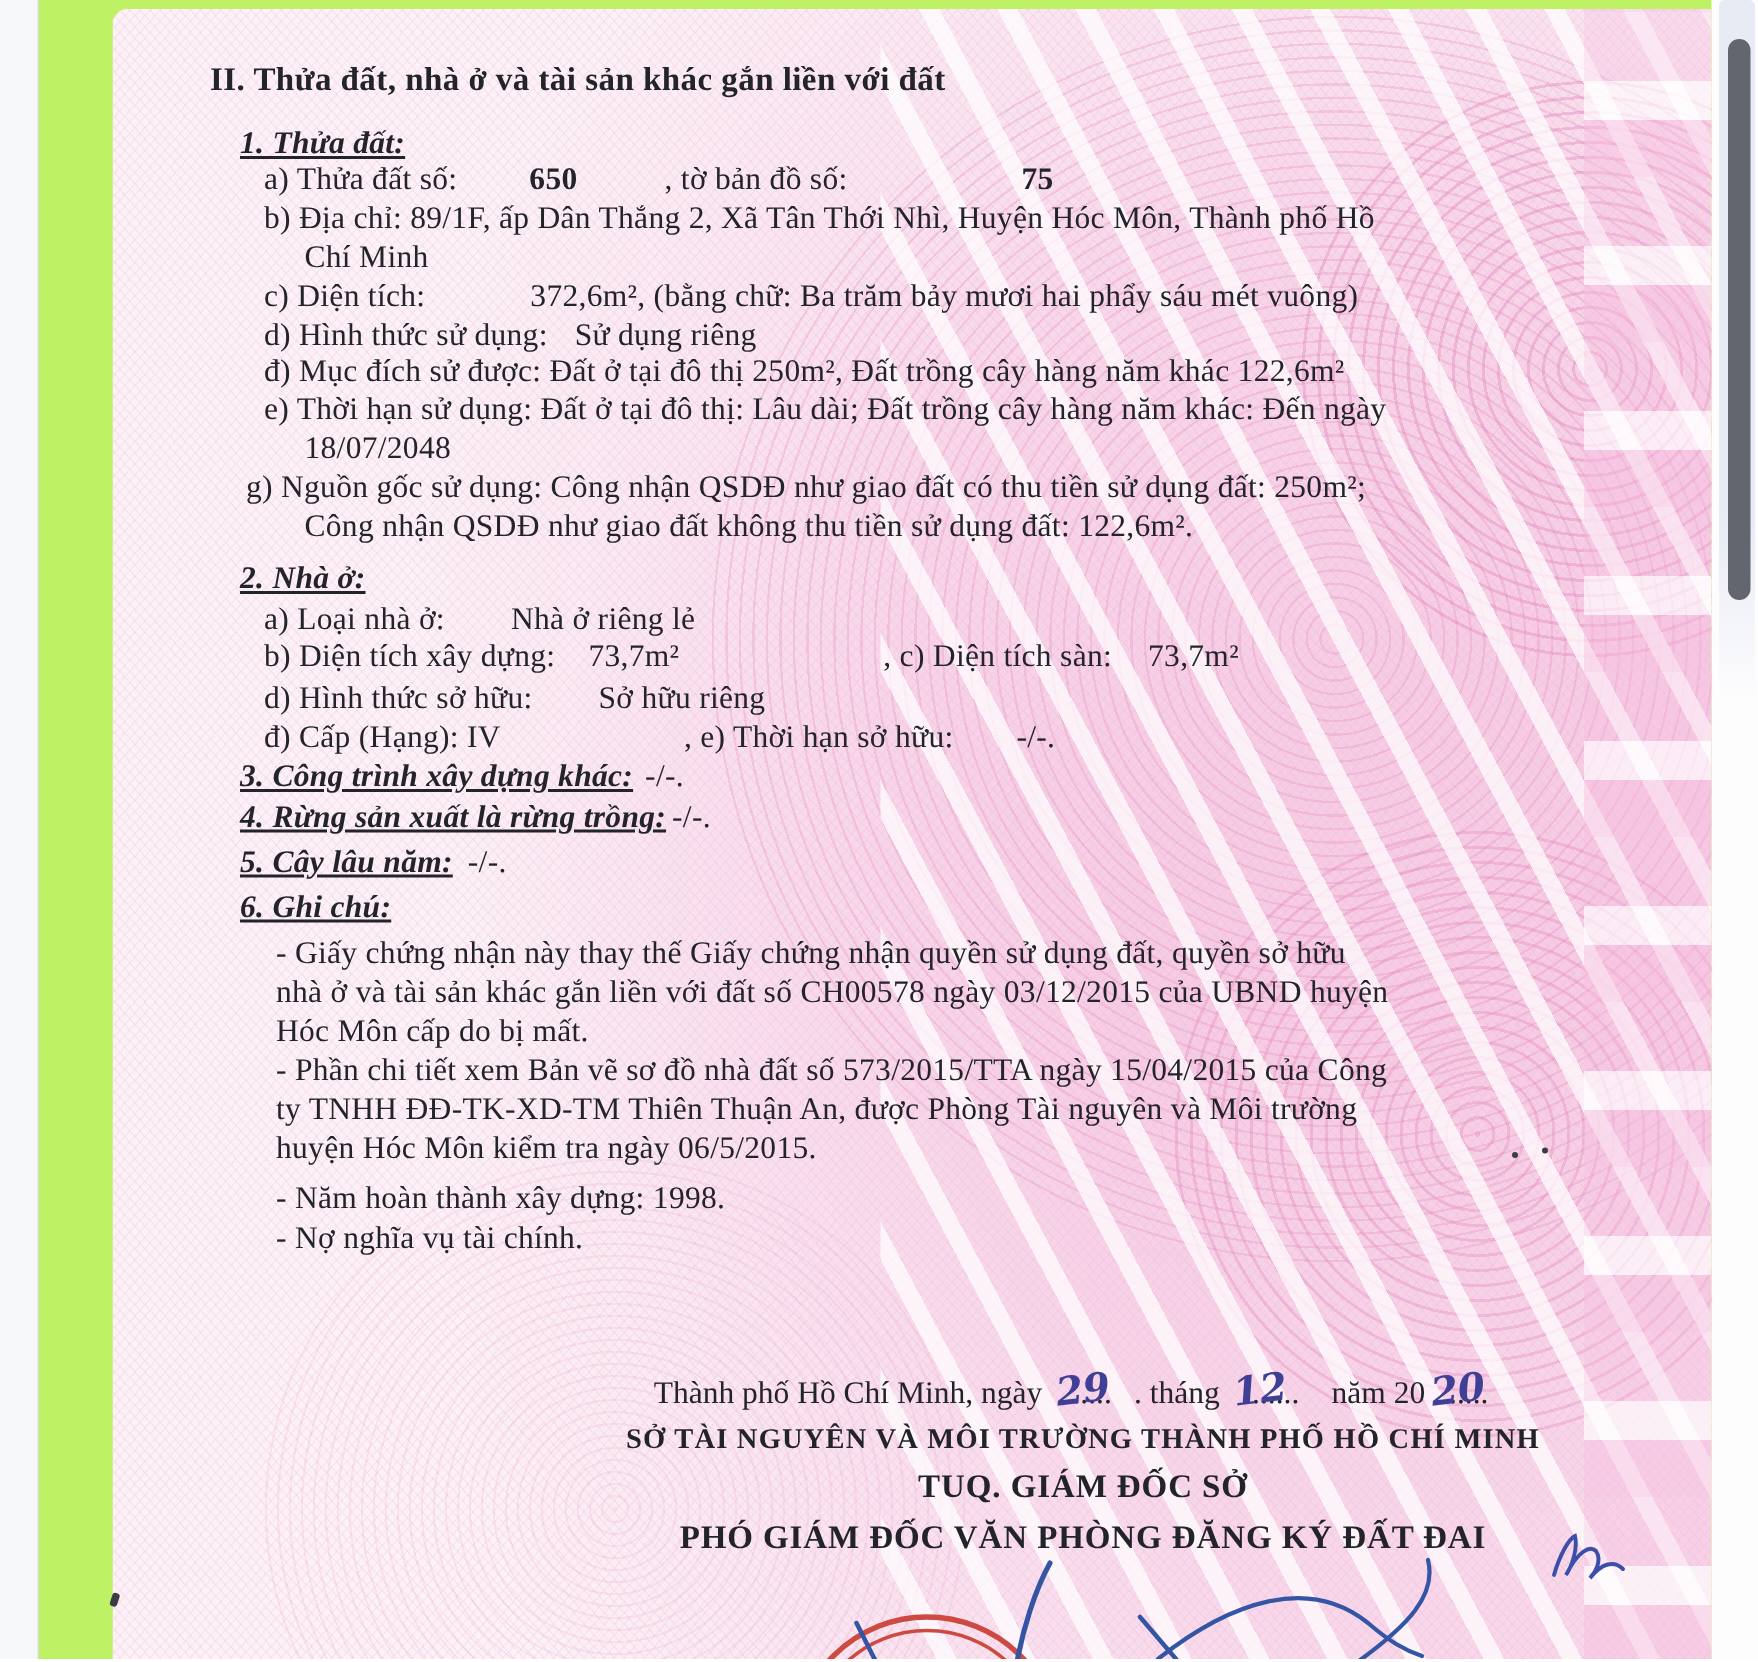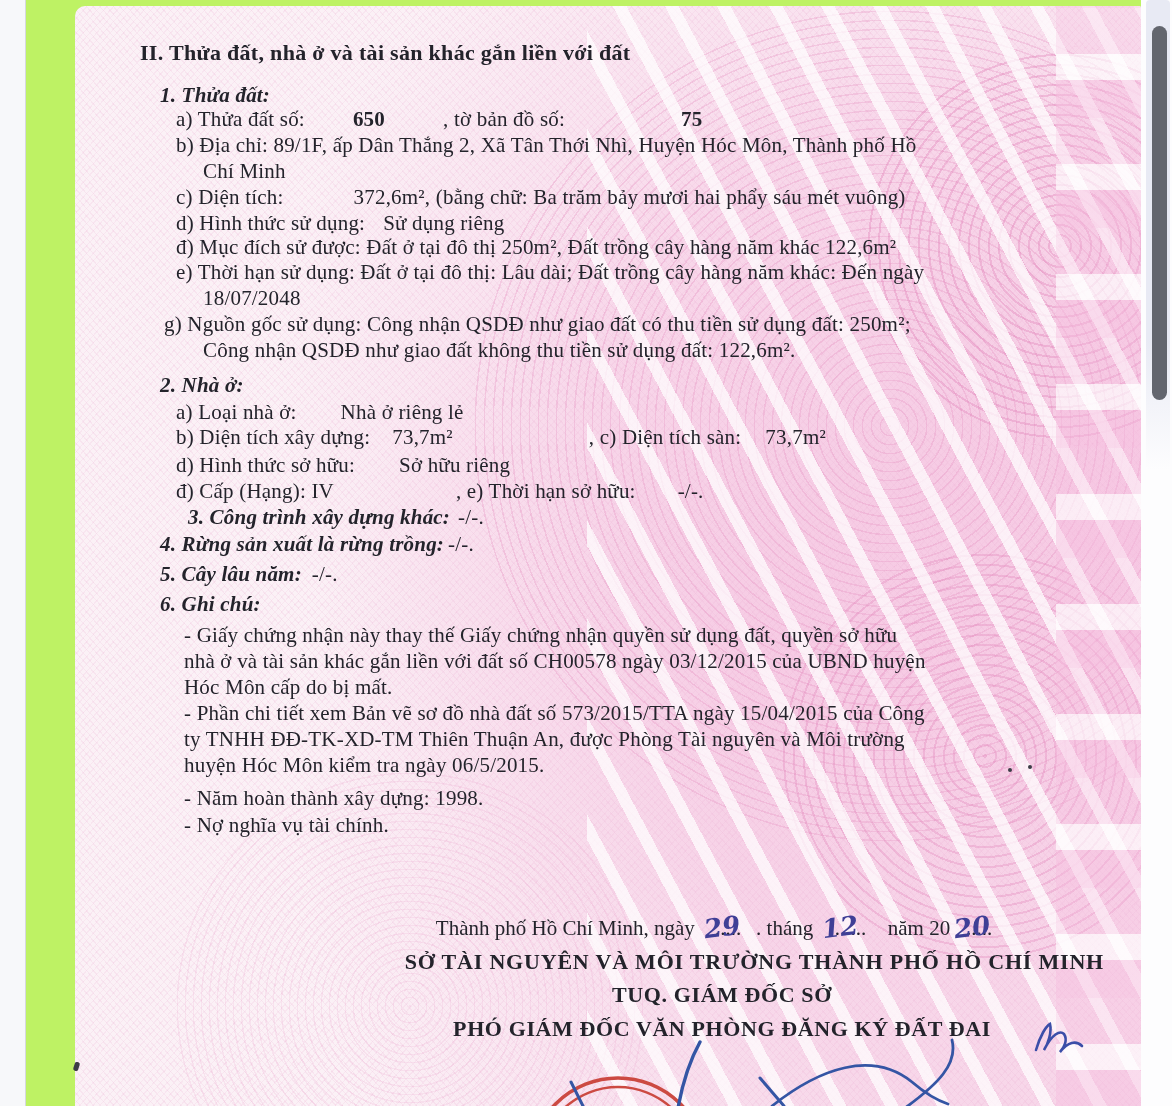--- a/index.html
+++ b/index.html
@@ -30,27 +30,27 @@
   .ring-4{left:95px;top:760px;width:480px;height:480px;background:repeating-radial-gradient(circle, rgba(231,150,196,0.16) 0 1.5px, transparent 1.5px 8px);}
   .streaks{position:absolute;right:0;top:0;width:52%;height:100%;
     background:repeating-linear-gradient(62deg, transparent 0 34px, rgba(255,255,255,0.72) 34px 46px);}
   .edge-blocks{position:absolute;right:0;top:0;width:85px;height:100%;
     background:repeating-linear-gradient(0deg, rgba(246,190,223,0.45) 0 38px, rgba(255,255,255,0.65) 38px 64px, rgba(246,190,223,0.28) 64px 110px);}
 
   
   .content{position:absolute;left:0;top:0;width:100%;height:100%;z-index:5;color:#23232b;}
   .line{position:absolute;font-size:21px;line-height:27px;white-space:nowrap;letter-spacing:0.2px;}
   .b{font-weight:bold;}
-  .bi{font-weight:bold;font-style:italic;}
+  .bi{font-weight:bold;font-style:italic;text-decoration:underline;}
   .gap{display:inline-block;}
   .doc-title{position:absolute;left:140px;top:40px;font-size:22px;font-weight:bold;white-space:nowrap;letter-spacing:0.3px;}
 
   .footer{position:absolute;left:340px;top:916px;width:764px;text-align:center;}
   .footer .date-line{font-size:21px;white-space:nowrap;}
-  .footer .org{font-size:22px;font-weight:bold;letter-spacing:0.8px;margin-top:8px;white-space:nowrap;text-align:right;}
+  .footer .org{font-size:19px;font-weight:bold;letter-spacing:0.8px;margin-top:8px;white-space:nowrap;}
   .footer .t1{font-size:22px;font-weight:bold;letter-spacing:0.6px;margin-top:7px;}
   .footer .t2{font-size:22px;font-weight:bold;letter-spacing:0.6px;margin-top:8px;}
   .slot{display:inline-block;position:relative;}
   .slot-hw{position:absolute;left:4px;bottom:-1px;}
   .hw{font-family:"DejaVu Serif",serif;font-style:italic;font-weight:bold;color:#3f3f96;
       font-size:26px;display:inline-block;transform:rotate(-7deg);}
 
   .speck{position:absolute;background:#3c3c46;border-radius:50%;}
   .bottom-art{position:absolute;left:0;top:1020px;z-index:6;}
   .sign-squiggle{position:absolute;left:1030px;top:1016px;z-index:6;}
@@ -112,21 +112,21 @@
     </div>
 
     <div class="line" style="left:176px;top:452px;">
       <span>d) Hình thức sở hữu:</span><span class="gap" style="width:44px;"></span><span>Sở hữu riêng</span>
     </div>
 
     <div class="line" style="left:176px;top:478px;">
       <span>đ) Cấp (Hạng):  IV</span><span class="gap" style="width:122px;"></span><span>, e) Thời hạn sở hữu:</span><span class="gap" style="width:42px;"></span><span>-/-.</span>
     </div>
 
-    <div class="line" style="left:160px;top:504px;margin-left:28px;">
+    <div class="line" style="left:160px;top:504px;">
       <span class="bi">3. Công trình xây dựng khác:</span><span class="gap" style="width:8px;"></span><span>-/-.</span>
     </div>
     <div class="line" style="left:160px;top:531px;">
       <span class="bi">4. Rừng sản xuất là rừng trồng:</span><span class="gap" style="width:4px;"></span><span>-/-.</span>
     </div>
     <div class="line" style="left:160px;top:561px;">
       <span class="bi">5. Cây lâu năm:</span><span class="gap" style="width:10px;"></span><span>-/-.</span>
     </div>
     <div class="line bi" style="left:160px;top:591px;">6. Ghi chú:</div>
 

